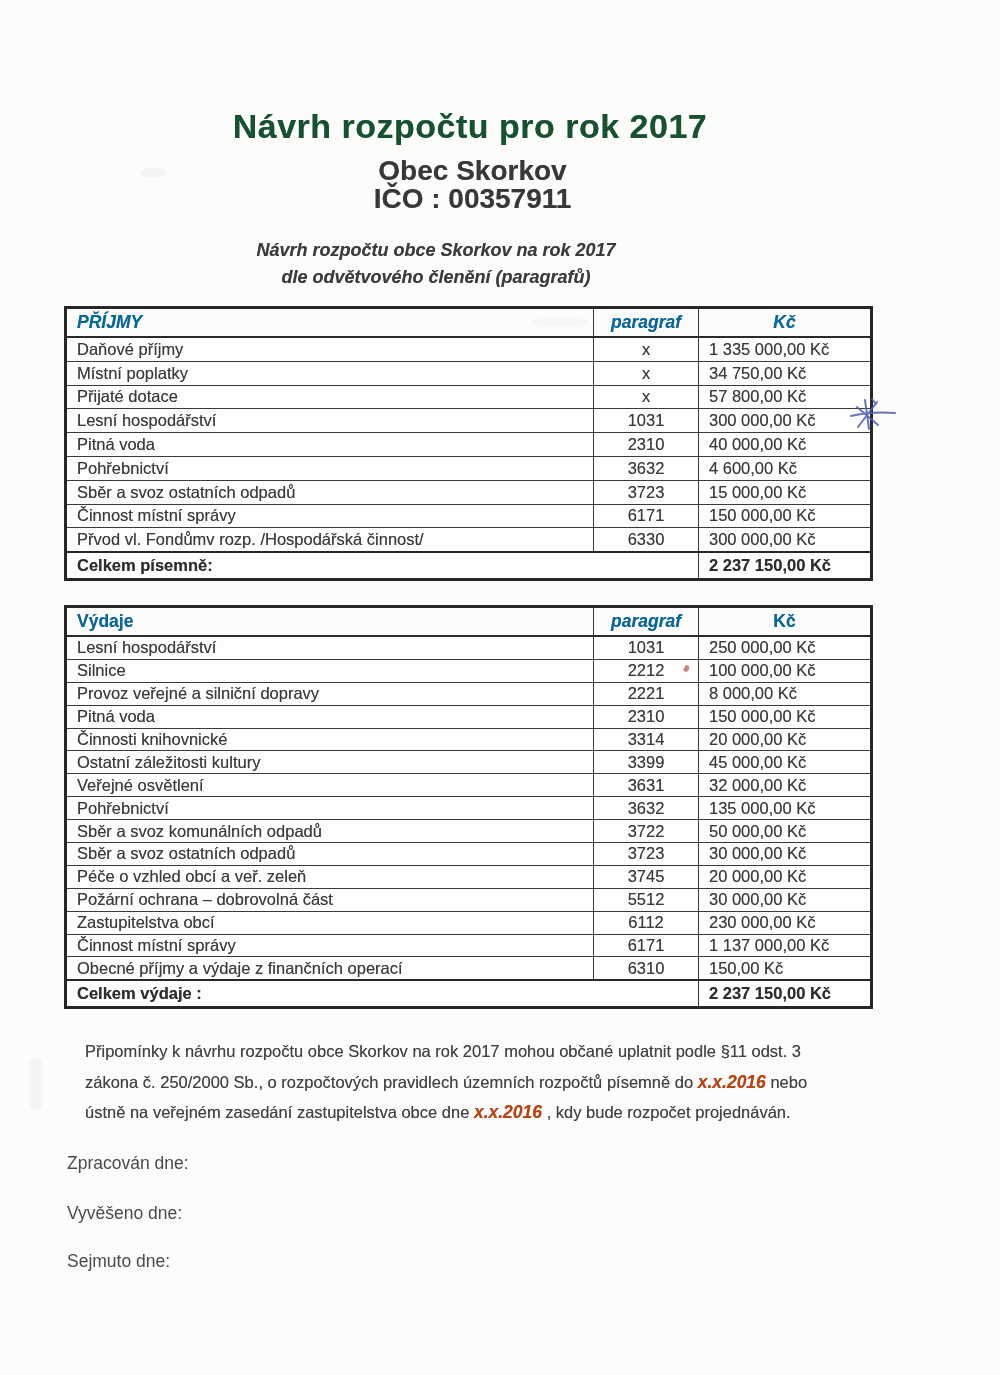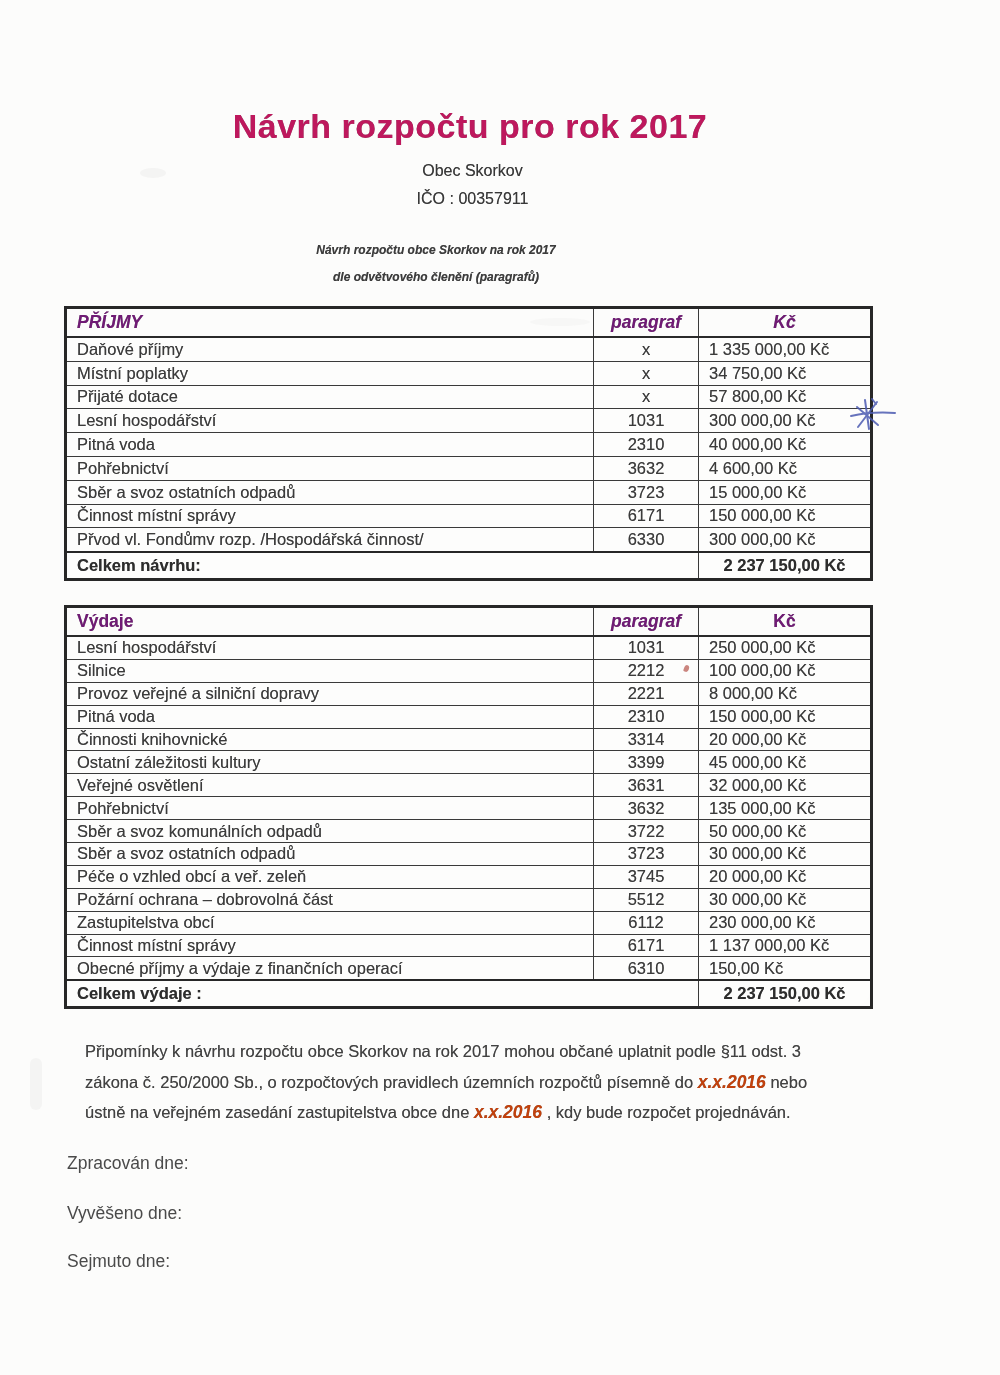--- a/index.html
+++ b/index.html
@@ -11,33 +11,33 @@
     overflow:hidden;
     font-family:"Liberation Sans", sans-serif;
     color:#3a3a3a;
   }
   .scan-text{ text-shadow:0 0 0.6px rgba(70,70,70,0.65); }
 
   
   .doc-title{
     position:absolute; top:84px; left:0; width:940px;
     text-align:center;
-    font-size:34px; font-weight:bold; color:#be185d;
+    font-size:34px; font-weight:bold; color:#14532d;
     letter-spacing:0.5px;
   }
   .org-block{
     position:absolute; top:157px; left:0; width:945px;
     text-align:center;
-    font-size:16px; font-weight:normal; color:#383838;
+    font-size:28px; font-weight:bold; color:#383838;
     line-height:28px;
   }
   .subtitle-block{
     position:absolute; top:237px; left:86px; width:700px;
     text-align:center;
-    font-size:12px; font-weight:bold; font-style:italic; color:#3c3c3c;
+    font-size:18px; font-weight:bold; font-style:italic; color:#3c3c3c;
     line-height:27px;
   }
 
   
   table.budget{
     position:absolute; left:64px;
     border-collapse:collapse;
     table-layout:fixed;
     width:806px;
     background:#fdfdfc;
@@ -49,39 +49,39 @@
   table.expenses{ top:605px;border-radius:27px; }
   .budget th, .budget td{
     border:1.5px solid #3a3a3a;
     padding:0 10px;
     overflow:hidden; white-space:nowrap;
     vertical-align:middle;
   }
   .budget th{
     height:27px;
     border-bottom:2.5px solid #2a2a2a;
-    font-size:17.5px; color:#701a75;
+    font-size:17.5px; color:#0369a1;
     background:#fcfcfb;
   }
   table.income td{ height:22.8px; }
   table.expenses td{ height:21.9px; }
   th.col-label{ text-align:left; }
   th.col-paragraf{ text-align:center; font-style:italic; }
   th.col-amount{ text-align:center; }
   table.income th.col-label, table.income th.col-amount{ font-style:italic; }
   td.cell-label{ text-align:left; }
   td.cell-paragraf{ text-align:center; }
   td.cell-amount{ }
   tr.total-row td{
     font-weight:bold; color:#2d2d2d;
     border-top:2.5px solid #272727;
     height:25px;
   }
   tr.total-row td.total-label{ text-align:left; }
-  tr.total-row td.total-amount{ text-align:center; }
+  tr.total-row td.total-amount{ text-align:left; }
 
   
   .notice{
     position:absolute; top:1036px; left:85px; width:845px;
     font-size:16.5px; color:#424242;
     line-height:30.5px;
   }
   .notice .date-bold{ font-weight:bold; font-style:italic; font-size:17.5px; color:#c2410c; }
 
   
@@ -177,21 +177,21 @@
           <td class="cell-amount">150 000,00 Kč</td>
         </tr>
         <tr>
           <td class="cell-label">Přvod vl. Fondůmv rozp. /Hospodářská činnost/</td>
           <td class="cell-paragraf">6330</td>
           <td class="cell-amount">300 000,00 Kč</td>
         </tr>
       </tbody>
     <tfoot>
       <tr class="total-row">
-        <td colspan="2" class="total-label">Celkem návrhu:</td>
+        <td colspan="2" class="total-label">Celkem písemně:</td>
         <td class="total-amount">2 237 150,00 Kč</td>
       </tr>
     </tfoot>
   </table>
 
   <table class="budget expenses scan-text">
     <colgroup>
         <col style="width:528px">
         <col style="width:105px">
         <col style="width:173px">

